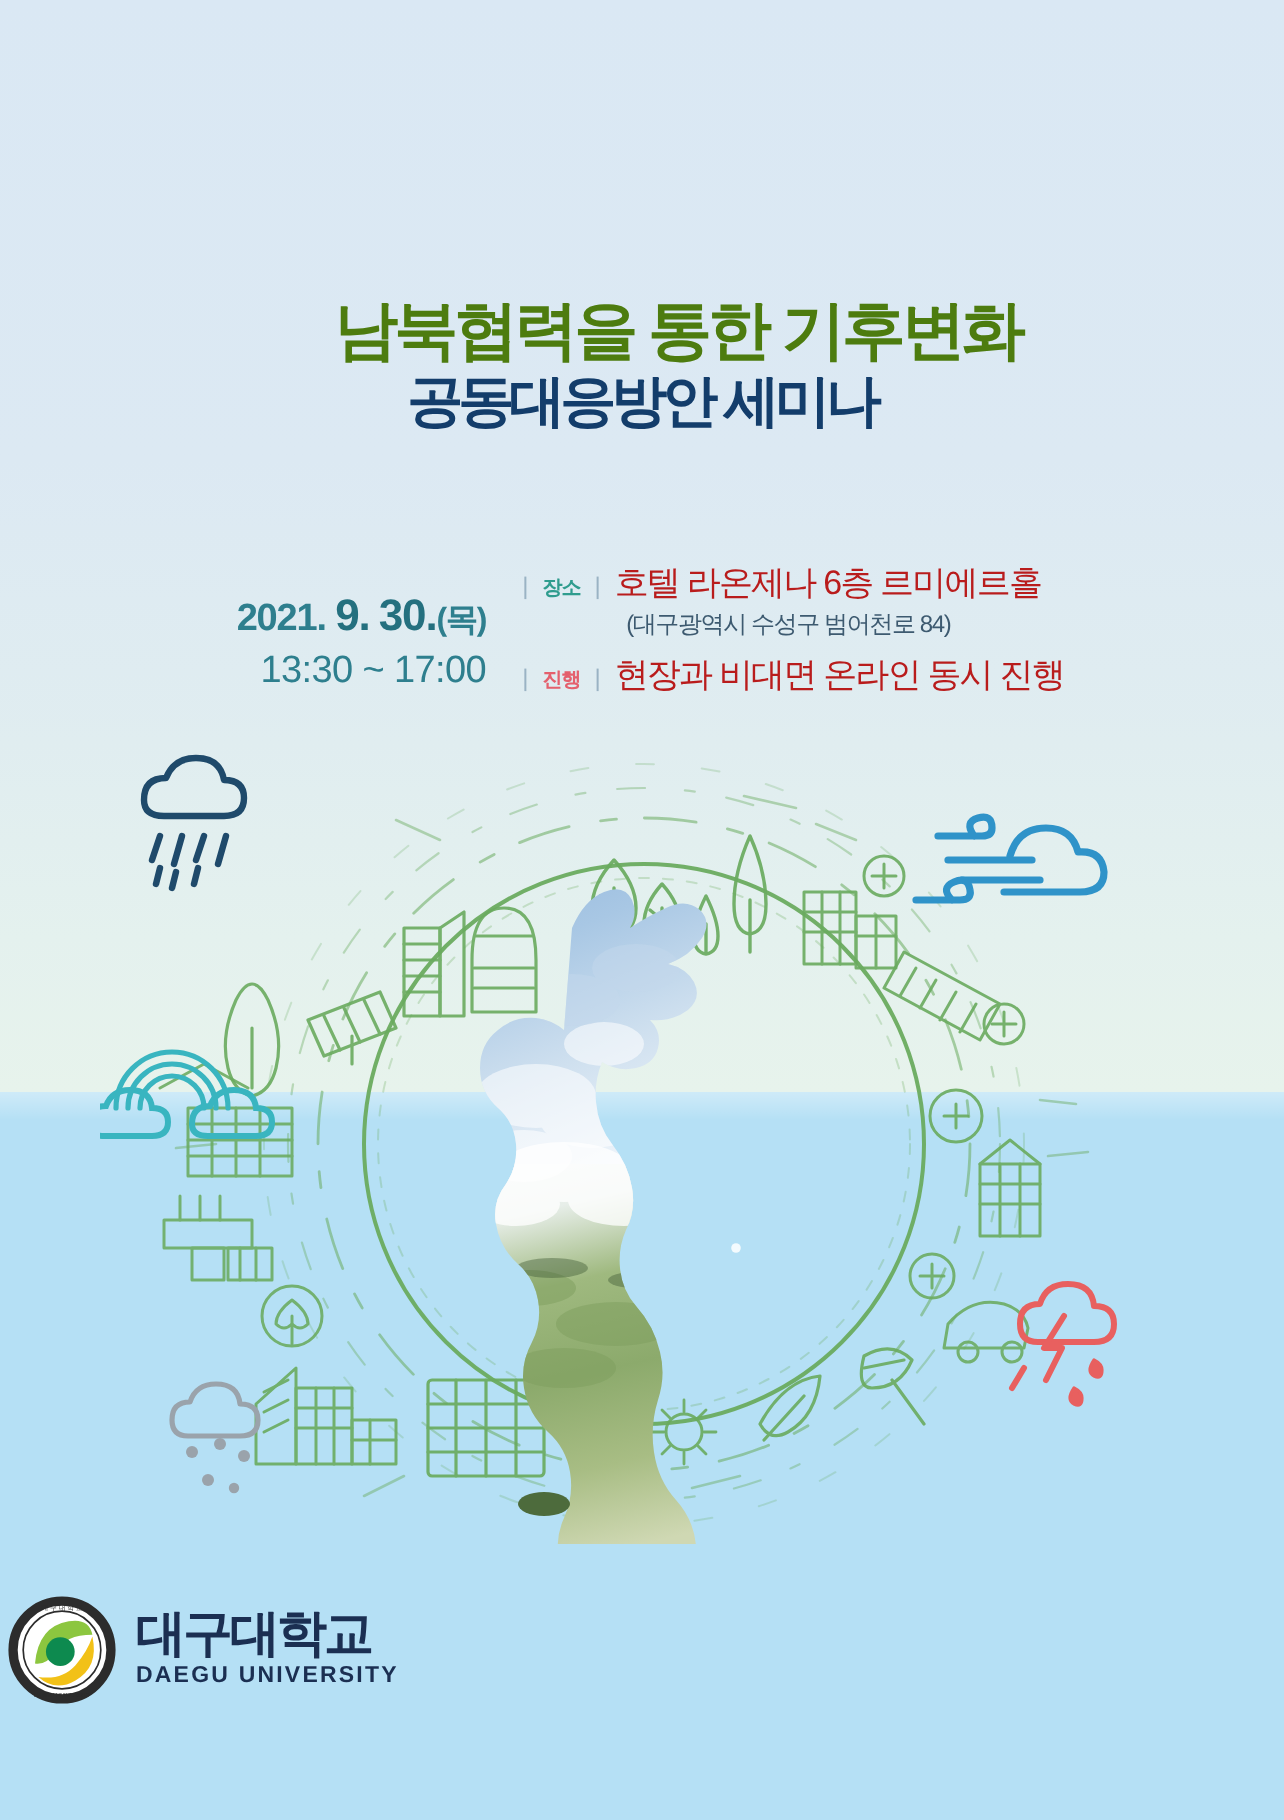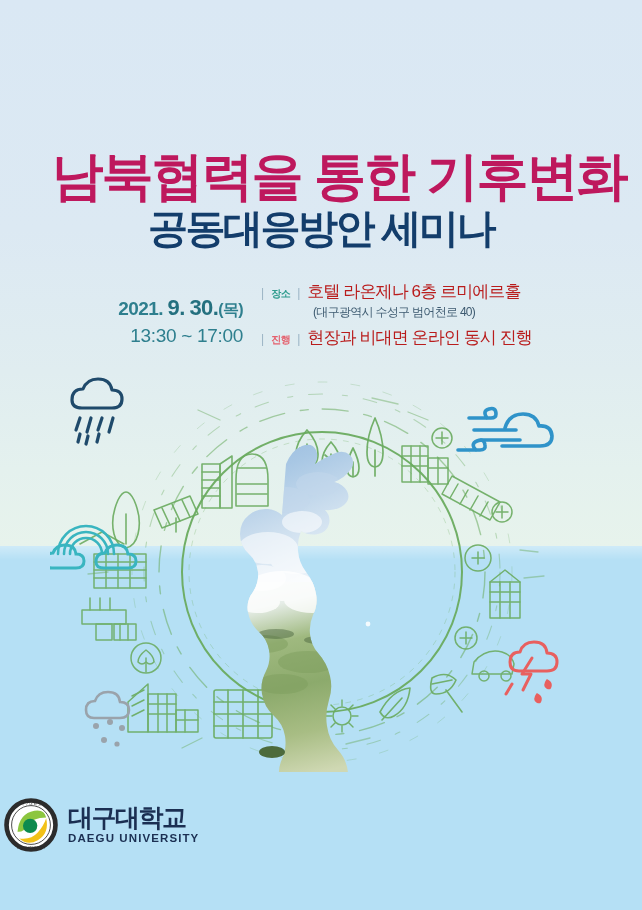--- a/index.html
+++ b/index.html
@@ -31,25 +31,25 @@
   .ministry{display:flex;align-items:center;gap:8px;}
   .ministry .mark{width:34px;height:34px;flex:none;}
   .ministry .mname{
     font-size:16px;font-weight:700;color:#1f3864;letter-spacing:-.5px;
     white-space:nowrap;
   }
 
   
   .title-wrap{position:absolute;left:0;top:148px;width:642px;text-align:center;}
   .title-line1{
-    font-size:52px;font-weight:700;color:#be185d;letter-spacing:-2px;
+    font-size:32px;font-weight:700;color:#4d7c0f;letter-spacing:-2px;
     line-height:1.08;white-space:nowrap;margin-left:36px;
   }
   .title-line2{
-    font-size:40px;font-weight:800;color:#133d6b;letter-spacing:-2.5px;
+    font-size:28px;font-weight:800;color:#133d6b;letter-spacing:-2.5px;
     line-height:1.14;white-space:nowrap;margin-top:2px;
   }
 
   
   .info{
     position:absolute;left:0;top:278px;width:625px;
     display:flex;justify-content:center;align-items:flex-end;gap:18px;
   }
   .info-left{text-align:right;padding-top:1px;min-width:150px;}
   .date-row{font-size:19px;color:#2e7f8e;letter-spacing:-.6px;white-space:nowrap;line-height:1.25;}
@@ -104,21 +104,21 @@
       <div class="time-row">13:30 ~ 17:00</div>
     </div>
 
     <div class="info-right">
       <div class="ir-row">
         <span class="bar">|</span>
         <span class="tag venue">장소</span>
         <span class="bar">|</span>
         <span class="ir-main">호텔 라온제나 6층 르미에르홀</span>
       </div>
-      <div class="ir-sub">(대구광역시 수성구 범어천로 40)</div>
+      <div class="ir-sub">(대구광역시 수성구 범어천로 84)</div>
 
       <div class="ir-row second">
         <span class="bar">|</span>
         <span class="tag mode">진행</span>
         <span class="bar">|</span>
         <span class="ir-main">현장과 비대면 온라인 동시 진행</span>
       </div>
     </div>
 
   </div>

